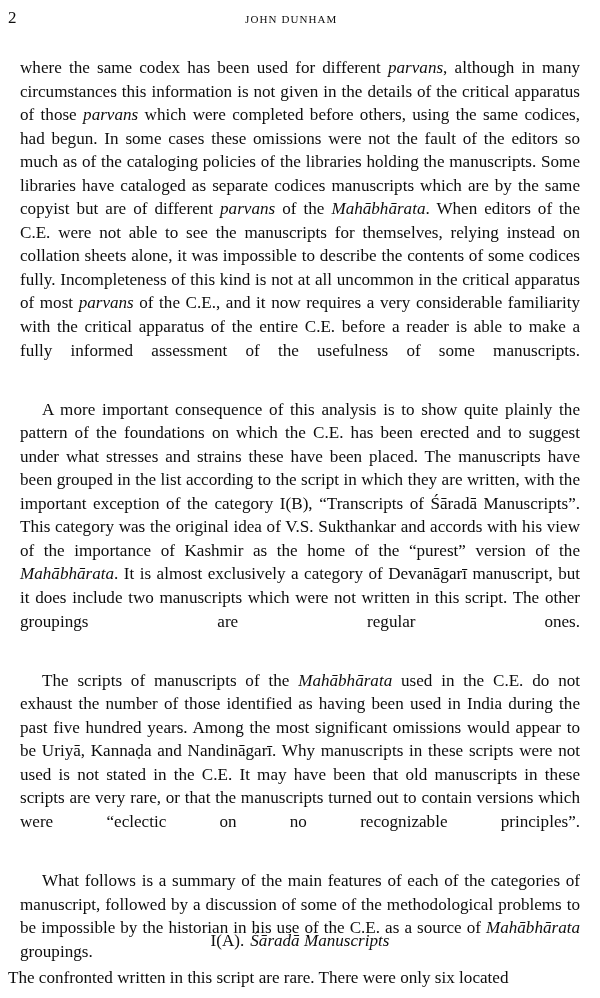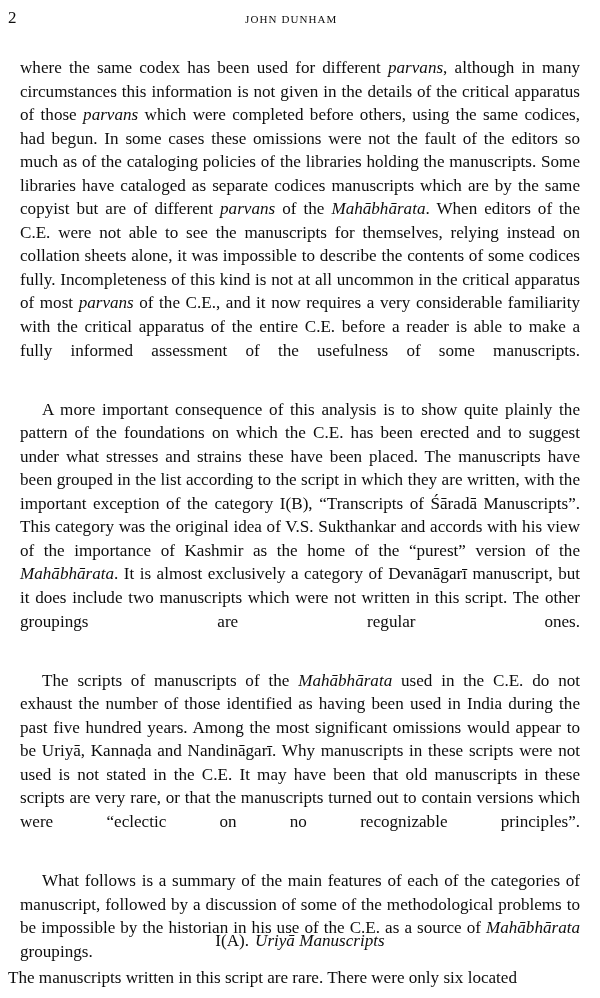--- a/index.html
+++ b/index.html
@@ -122,18 +122,18 @@
   </div>
 
   <div class="textblock" id="textblock">
       <p class="para"><span>where the same codex has been used for different </span><i>parvans</i><span>, although in many circumstances this information is not given in the details of the critical apparatus of those </span><i>parvans</i><span> which were completed before others, using the same codices, had begun. In some cases these omissions were not the fault of the editors so much as of the cataloging policies of the libraries holding the manuscripts. Some libraries have cataloged as separate codices manuscripts which are by the same copyist but are of different </span><i>parvans</i><span> of the </span><i>Mahābhārata</i><span>. When editors of the C.E. were not able to see the manuscripts for themselves, relying instead on collation sheets alone, it was impossible to describe the contents of some codices fully. Incompleteness of this kind is not at all uncommon in the critical apparatus of most </span><i>parvans</i><span> of the C.E., and it now requires a very considerable familiarity with the critical apparatus of the entire C.E. before a reader is able to make a fully informed assessment of the usefulness of some manuscripts.</span></p>
       <p class="para indent"><span>A more important consequence of this analysis is to show quite plainly the pattern of the foundations on which the C.E. has been erected and to suggest under what stresses and strains these have been placed. The manuscripts have been grouped in the list according to the script in which they are written, with the important exception of the category I(B), “Transcripts of Śāradā Manuscripts”. This category was the original idea of V.S. Sukthankar and accords with his view of the importance of Kashmir as the home of the “purest” version of the </span><i>Mahābhārata</i><span>. It is almost exclusively a category of Devanāgarī manuscript, but it does include two manuscripts which were not written in this script. The other groupings are regular ones.</span></p>
       <p class="para indent"><span>The scripts of manuscripts of the </span><i>Mahābhārata</i><span> used in the C.E. do not exhaust the number of those identified as having been used in India during the past five hundred years. Among the most significant omissions would appear to be Uriyā, Kannaḍa and Nandināgarī. Why manuscripts in these scripts were not used is not stated in the C.E. It may have been that old manuscripts in these scripts are very rare, or that the manuscripts turned out to contain versions which were “eclectic on no recognizable principles”.</span></p>
       <p class="para indent"><span>What follows is a summary of the main features of each of the categories of manuscript, followed by a discussion of some of the methodological problems to be impossible by the historian in his use of the C.E. as a source of </span><i>Mahābhārata</i><span> groupings.</span></p>
     </div>
 
   <div class="section-heading">
-    <span class="num">I(A).</span><span class="title">Uriyā Manuscripts</span>
+    <span class="num">I(A).</span><span class="title">Śāradā Manuscripts</span>
   </div>
 
-  <div class="after-heading">The manuscripts written in this script are rare. There were only six located</div>
+  <div class="after-heading">The confronted written in this script are rare. There were only six located</div>
 
 </div>
 
 </body></html>

